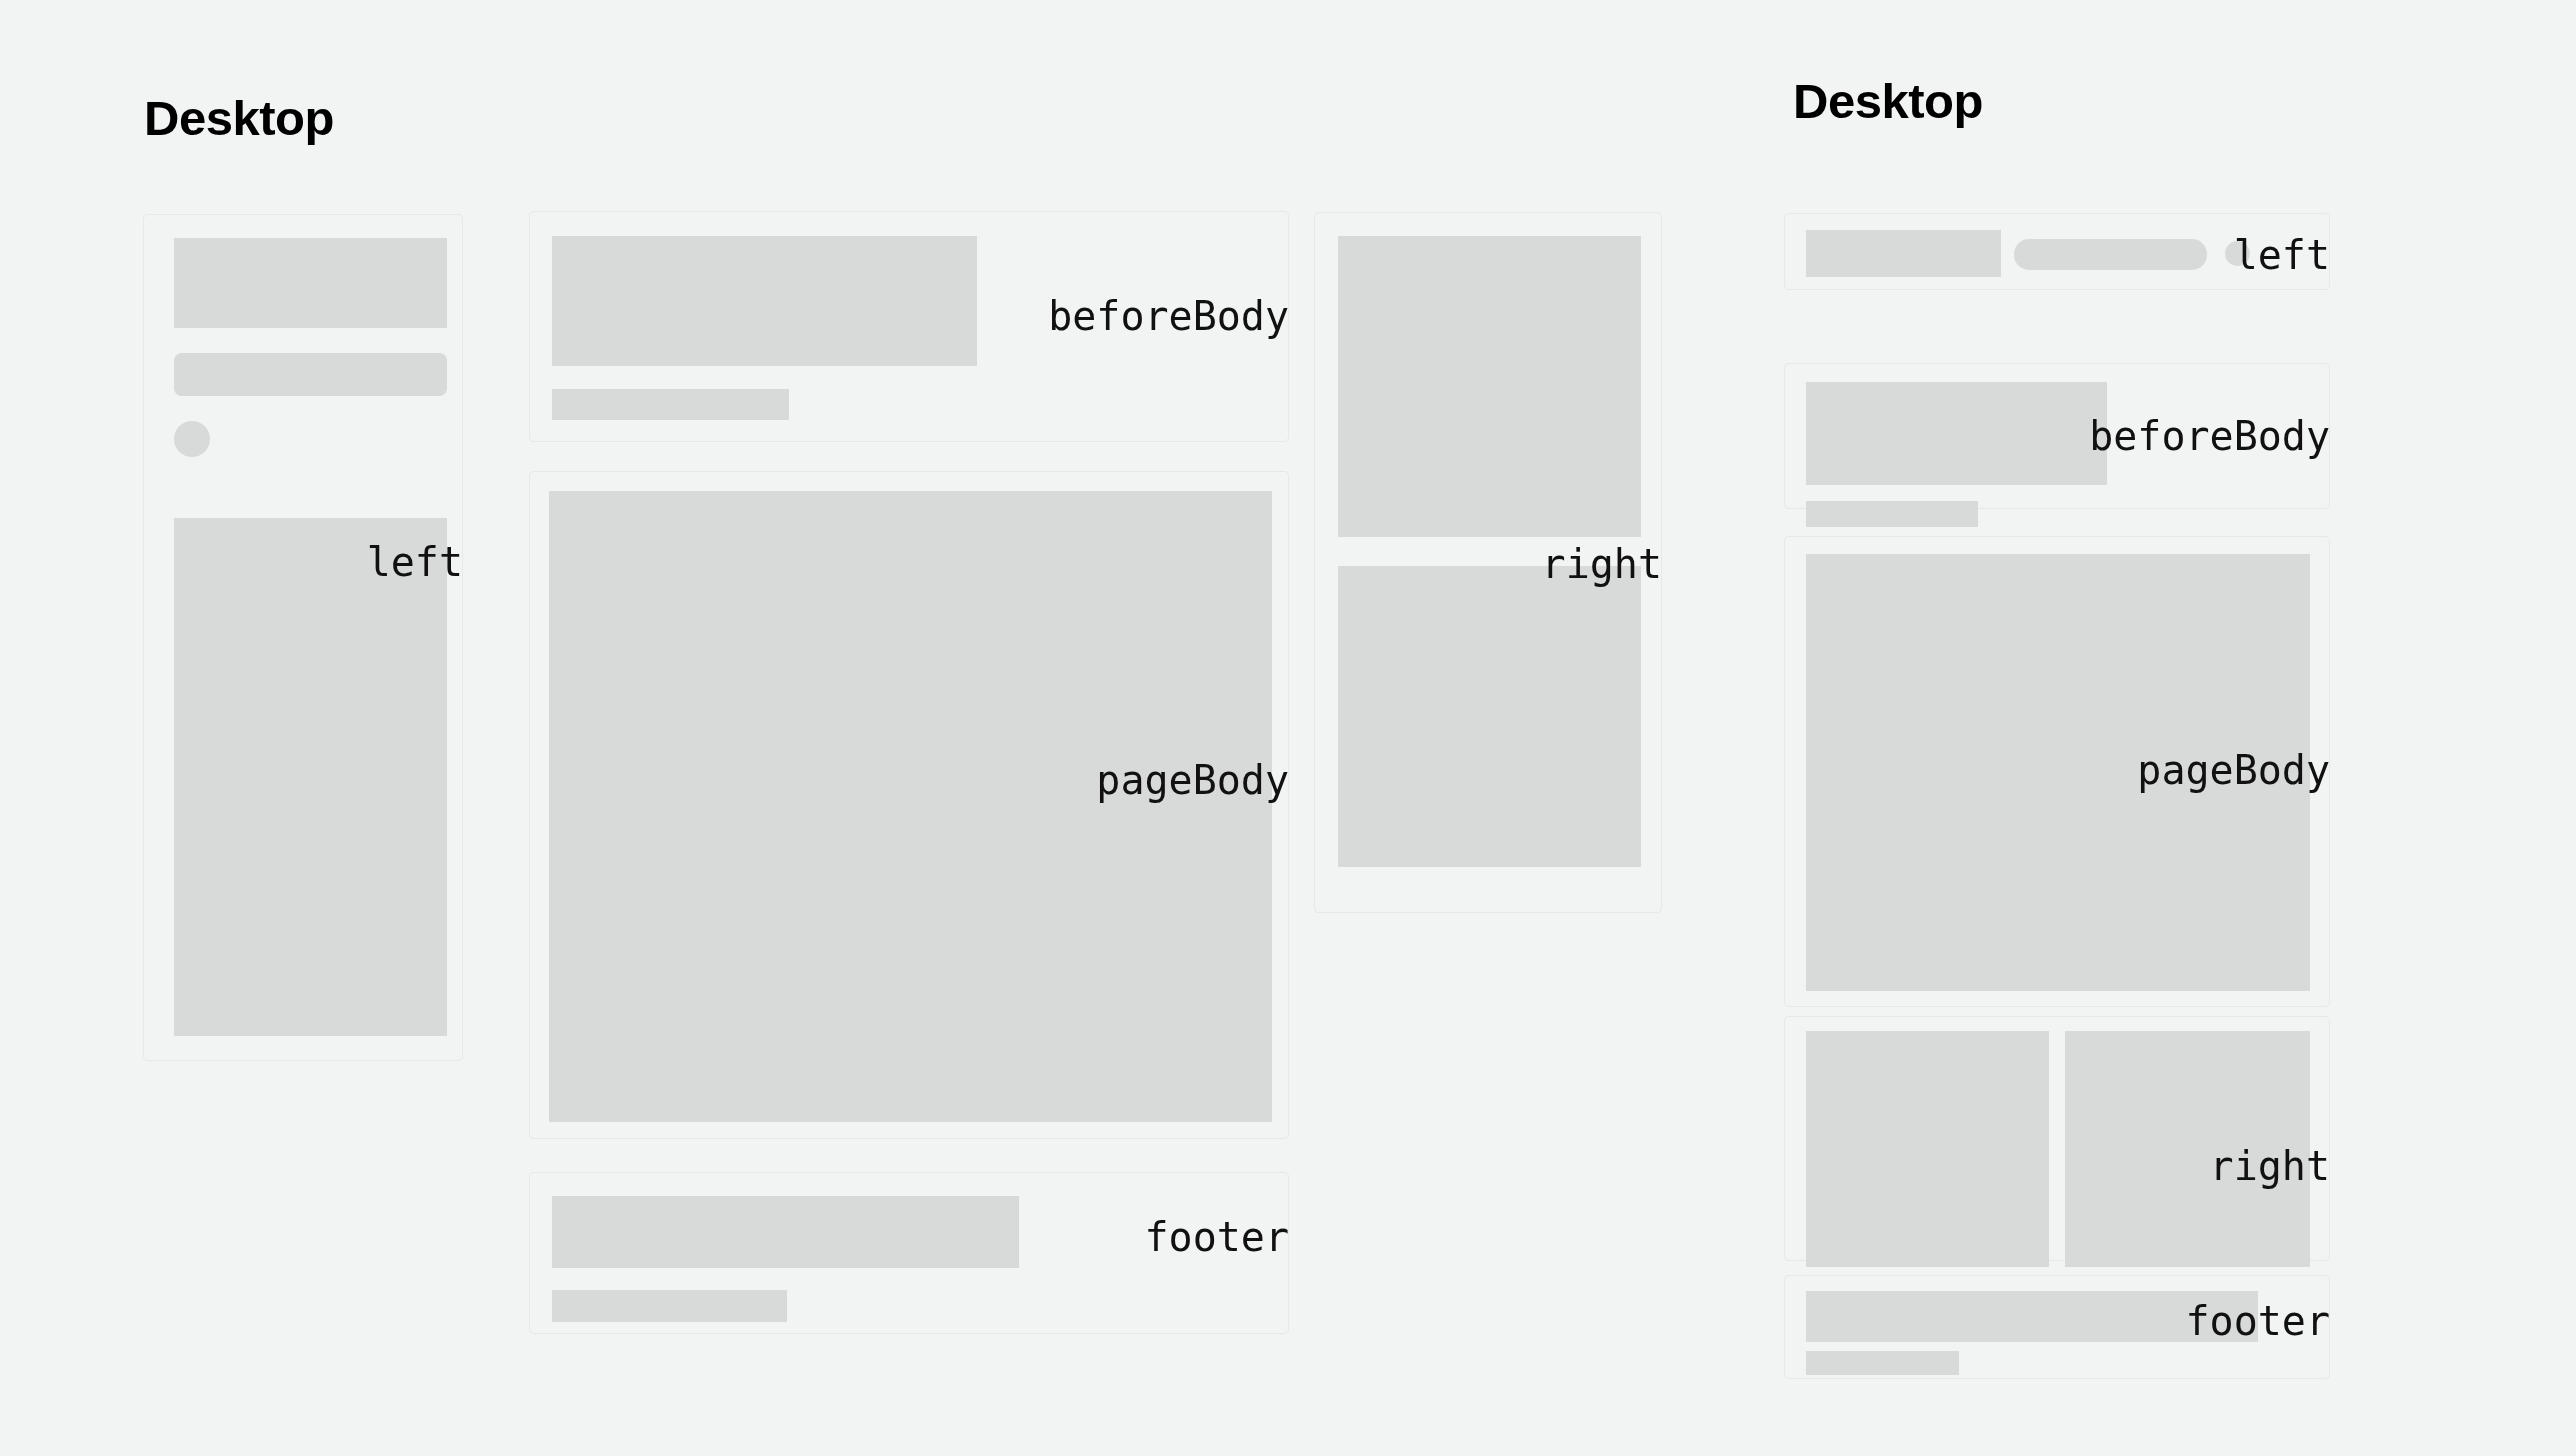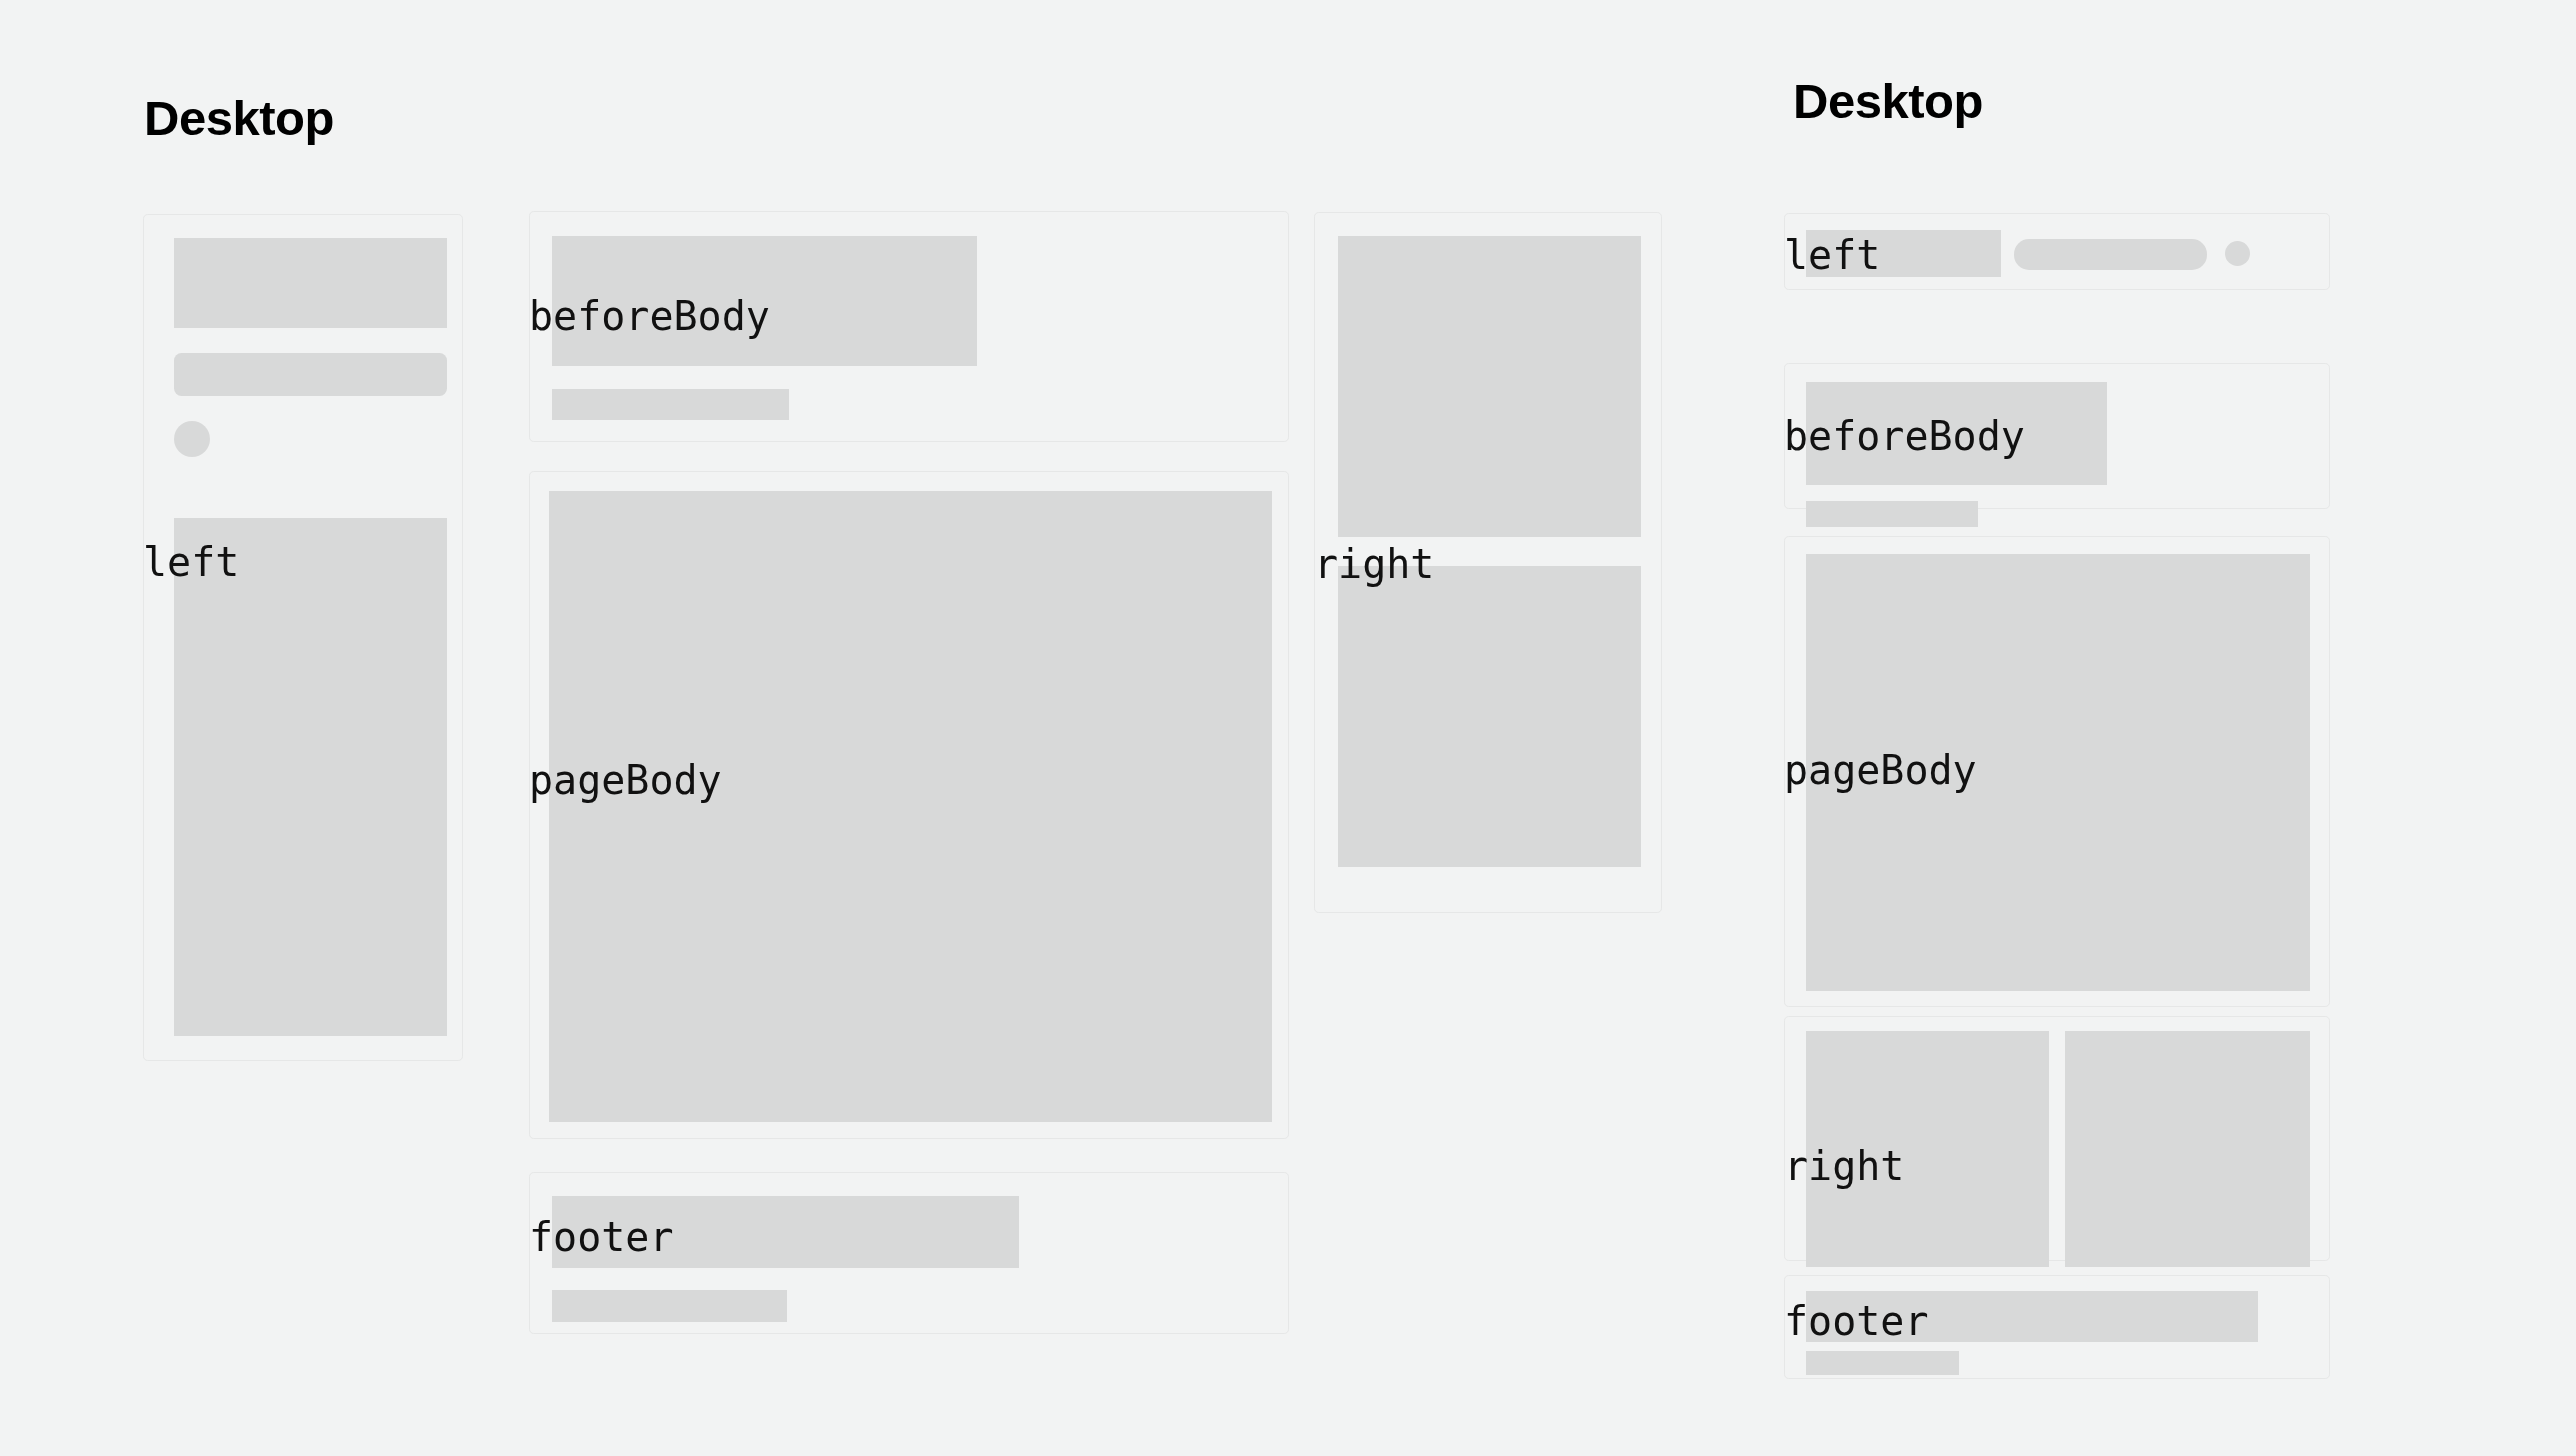--- a/index.html
+++ b/index.html
@@ -47,21 +47,21 @@
   .blk.circle  { border-radius: 50%; }
 
   
   .slot-label {
     position: absolute;
     font-family: "DejaVu Sans Mono", "Liberation Mono", monospace;
     font-size: 40px;
     line-height: 1;
     color: #111111;
     white-space: nowrap;
-    text-align: left;
+    text-align: right;
     pointer-events: none;
   }
 
   
 
   
   #desktop-left-panel { left: 143px; top: 214px; width: 320px; height: 847px; }
   #d-left-blk-1 { left: 30px;  top: 22.6px;  width: 273px; height: 90px; }
   #d-left-blk-2 { left: 30px;  top: 138px; width: 273px; height: 43px; }
   #d-left-circle{ left: 30px;  top: 206px; width: 36px;  height: 36px; }

